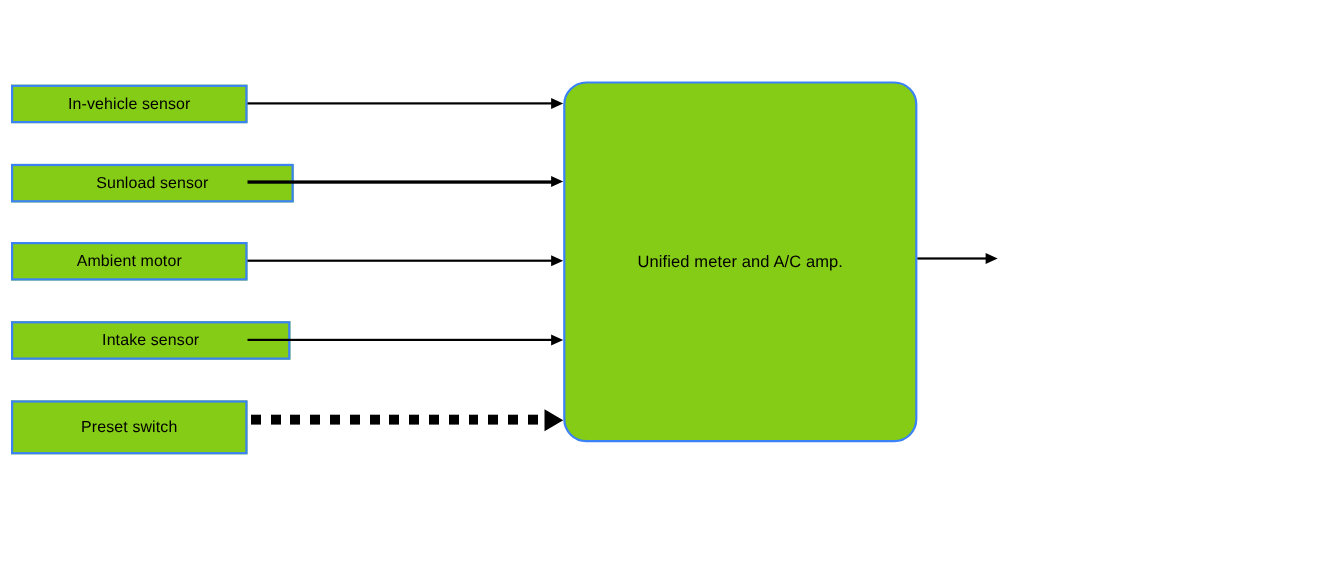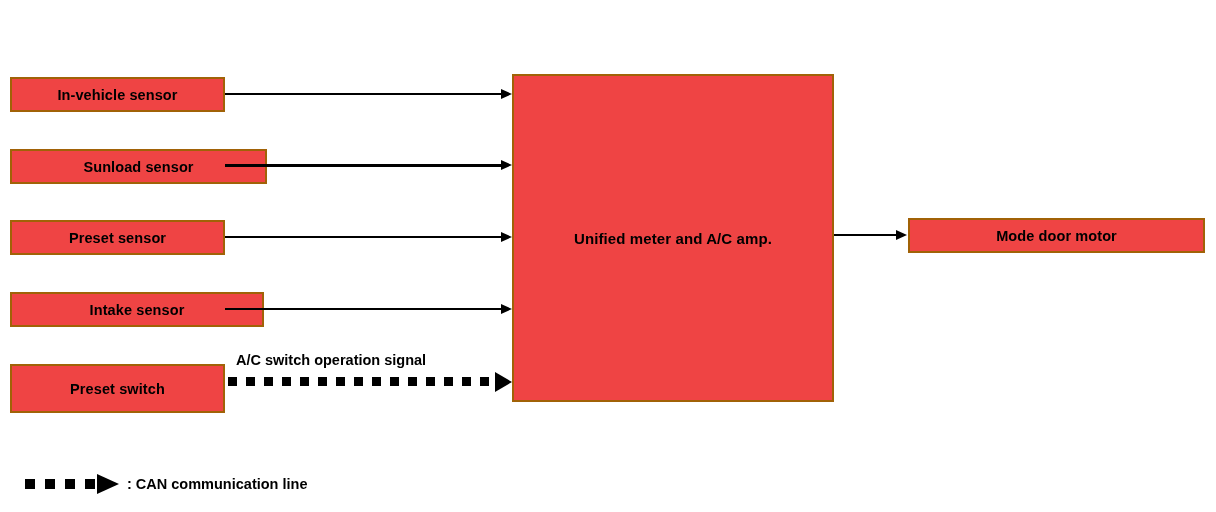--- a/index.html
+++ b/index.html
@@ -1,22 +1,22 @@
 <!DOCTYPE html>
 <html><head>
 <meta charset="utf-8">
 <style>
   html,body{margin:0;padding:0;background:#ffffff;}
   body{width:1216px;height:512px;overflow:hidden;
        font-family:"Liberation Sans","DejaVu Sans",sans-serif;color:#000;}
   #canvas{position:relative;width:1216px;height:512px;background:#fff;}
 
-  .box{position:absolute;box-sizing:border-box;border:2px solid #a16207;background:#ef4444;
+  .box{position:absolute;box-sizing:border-box;border:2px solid #3b82f6;background:#84cc16;
        display:flex;align-items:center;justify-content:center;
-       font-size:14.5px;font-weight:700;letter-spacing:.1px;white-space:nowrap;}
+       font-size:14.5px;font-weight:400;letter-spacing:.1px;white-space:nowrap;}
 
   .line{position:absolute;background:#000;height:2px;}
 
   
   .arrow-head{position:absolute;width:0;height:0;
       border-top:5px solid transparent;border-bottom:5px solid transparent;
       border-left:11px solid #000;}
 
   
   .can-bar{position:absolute;height:9px;
@@ -40,51 +40,42 @@
 </style>
 </head>
 <body>
 
 <div id="canvas">
 
   <div class="box" style="left:10px;top:77px;width:215px;height:35px;">In-vehicle sensor</div>
 
   <div class="box" style="left:10px;top:149px;width:257px;height:35px;">Sunload sensor</div>
 
-  <div class="box" style="left:10px;top:220px;width:215px;height:35px;">Preset sensor</div>
+  <div class="box" style="left:10px;top:220px;width:215px;height:35px;">Ambient motor</div>
 
   <div class="box" style="left:10px;top:292px;width:254px;height:35px;">Intake sensor</div>
 
   <div class="box" style="left:10px;top:364px;width:215px;height:49px;">Preset switch</div>
 
-  <div class="box" style="left:512px;top:74px;width:322px;height:328px;font-size:15px;">Unified meter and A/C amp.</div>
+  <div class="box" style="left:512px;top:74px;width:322px;height:328px;font-size:15px;border-radius:21px;">Unified meter and A/C amp.</div>
 
-  <div class="box" style="left:908px;top:218px;width:297px;height:35px;">Mode door motor</div>
 
   <div class="line" style="left:225px;top:93px;width:277px;"></div>
   <div class="arrow-head" style="left:501px;top:89px;"></div>
 
   <div class="line" style="left:225px;top:164px;width:277px;height:3px;"></div>
   <div class="arrow-head" style="left:501px;top:160px;"></div>
 
   <div class="line" style="left:225px;top:236px;width:277px;"></div>
   <div class="arrow-head" style="left:501px;top:232px;"></div>
 
   <div class="line" style="left:225px;top:308px;width:277px;"></div>
   <div class="arrow-head" style="left:501px;top:304px;"></div>
 
-  <div class="label" style="left:236px;top:352px;">A/C switch operation signal</div>
 
   <div class="can-bar" style="left:228px;top:377px;width:268px;"></div>
   <div class="can-head" style="left:495px;top:372px;"></div>
 
   <div class="line" style="left:834px;top:234px;width:63px;"></div>
   <div class="arrow-head" style="left:896px;top:230px;"></div>
 
-  <div class="legend" style="left:25px;top:474px;">
-    <div class="legend-sym">
-      <div class="legend-bar"></div>
-      <div class="legend-head"></div>
-    </div>
-    <div class="legend-text">: CAN communication line</div>
-  </div>
 
 </div>
 
 </body></html>

